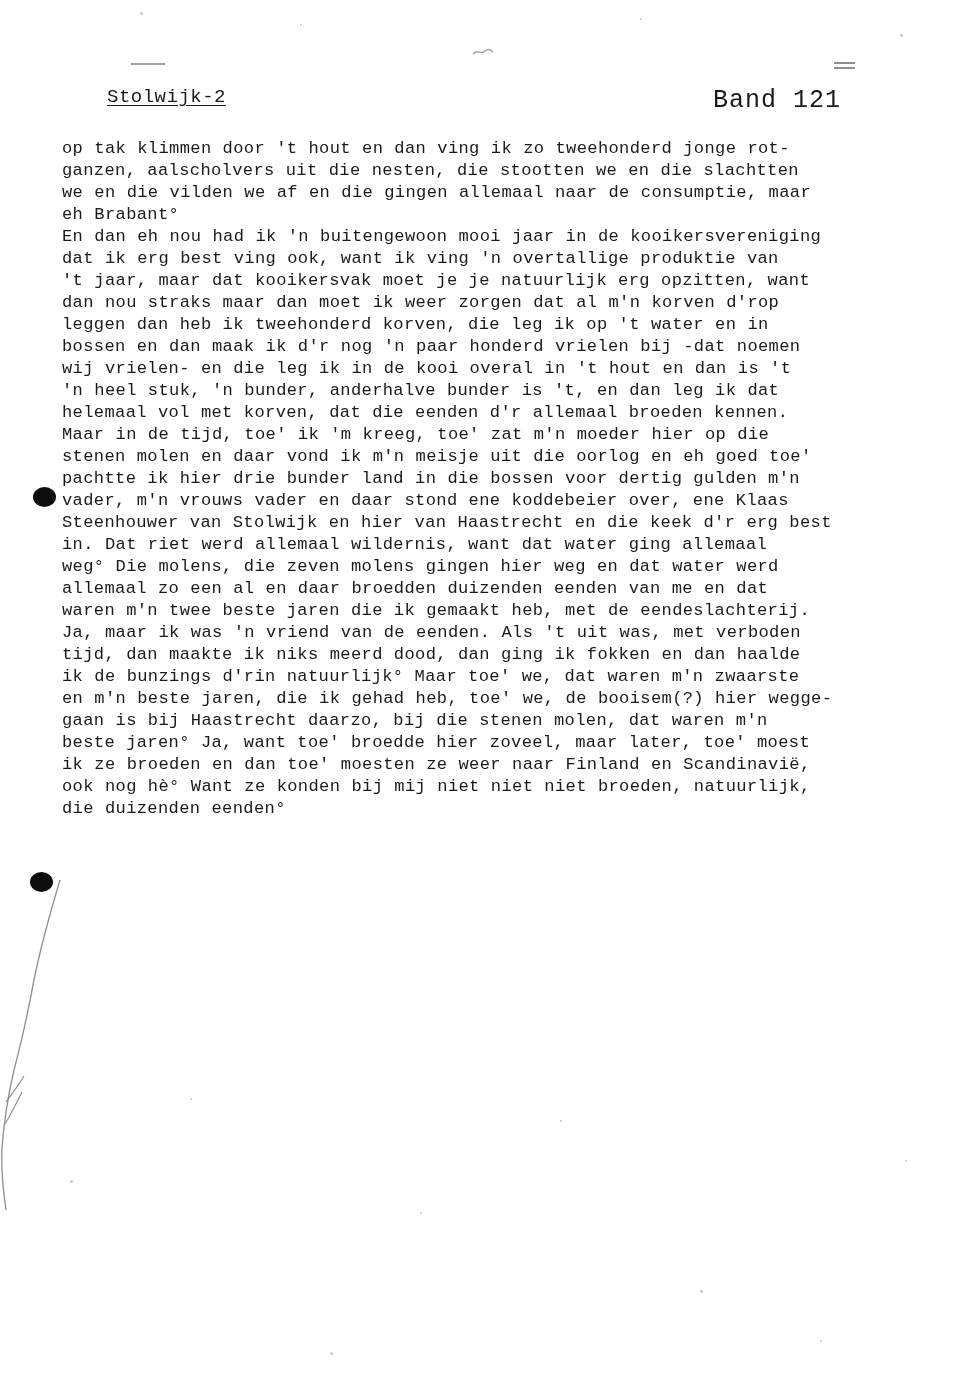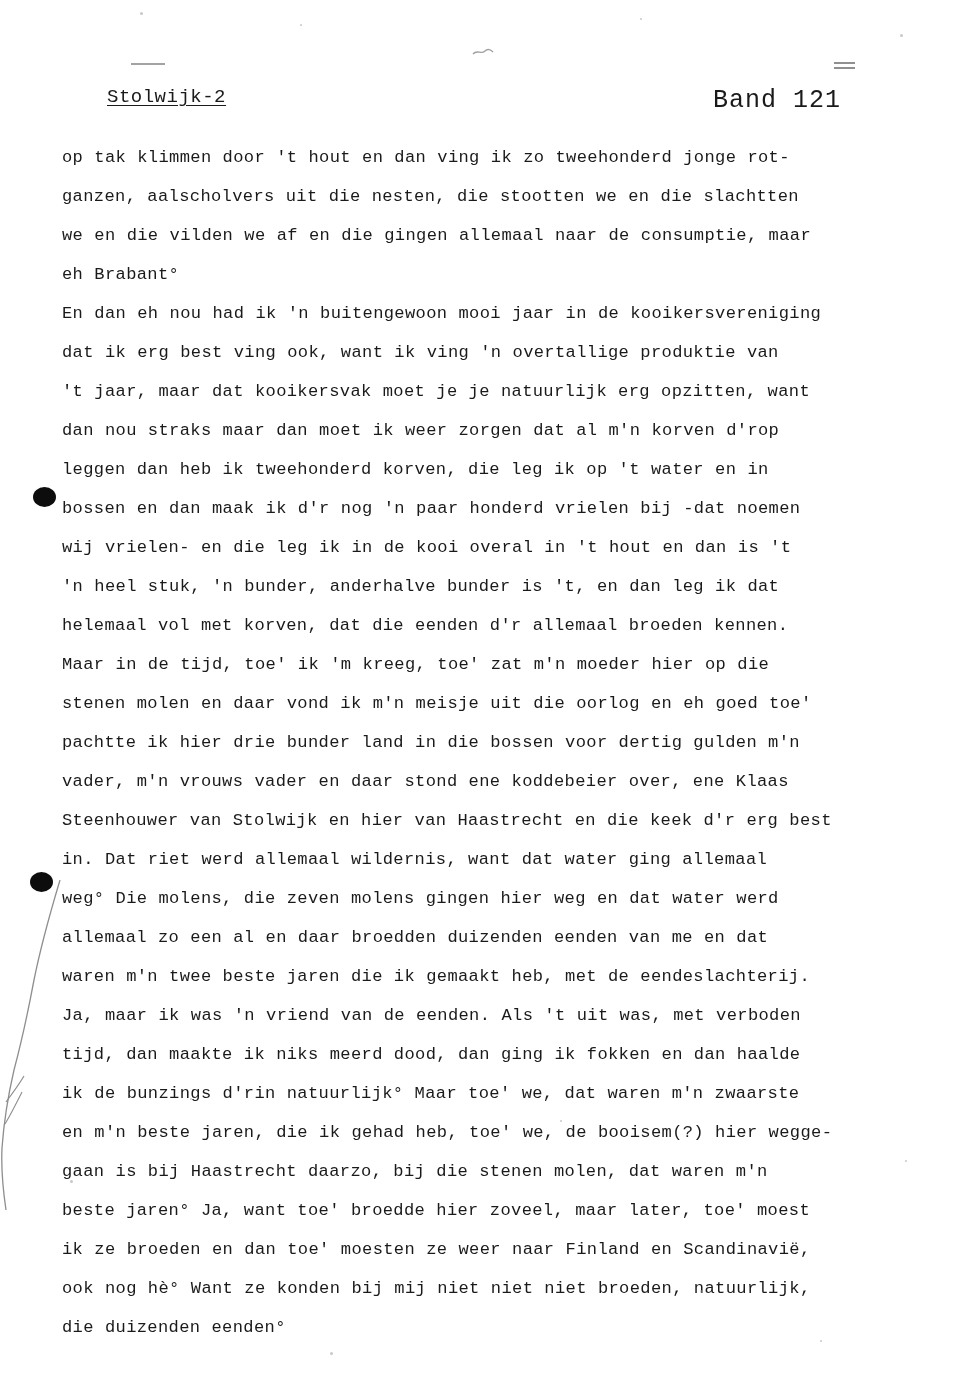--- a/index.html
+++ b/index.html
@@ -55,21 +55,21 @@
     letter-spacing: 1px;
     white-space: nowrap;
   }
 
   .body-text {
     position: absolute;
     top: 138px;
     left: 62px;
     width: 870px;
     font-size: 17.1px;
-    line-height: 39px;
+    line-height: 22px;
     letter-spacing: 0.35px;
     white-space: pre-wrap;
     word-spacing: 0.5px;
   }
 
   .bullet {
     position: absolute;
     width: 23px;
     height: 20px;
     background: #0d0d0d;

